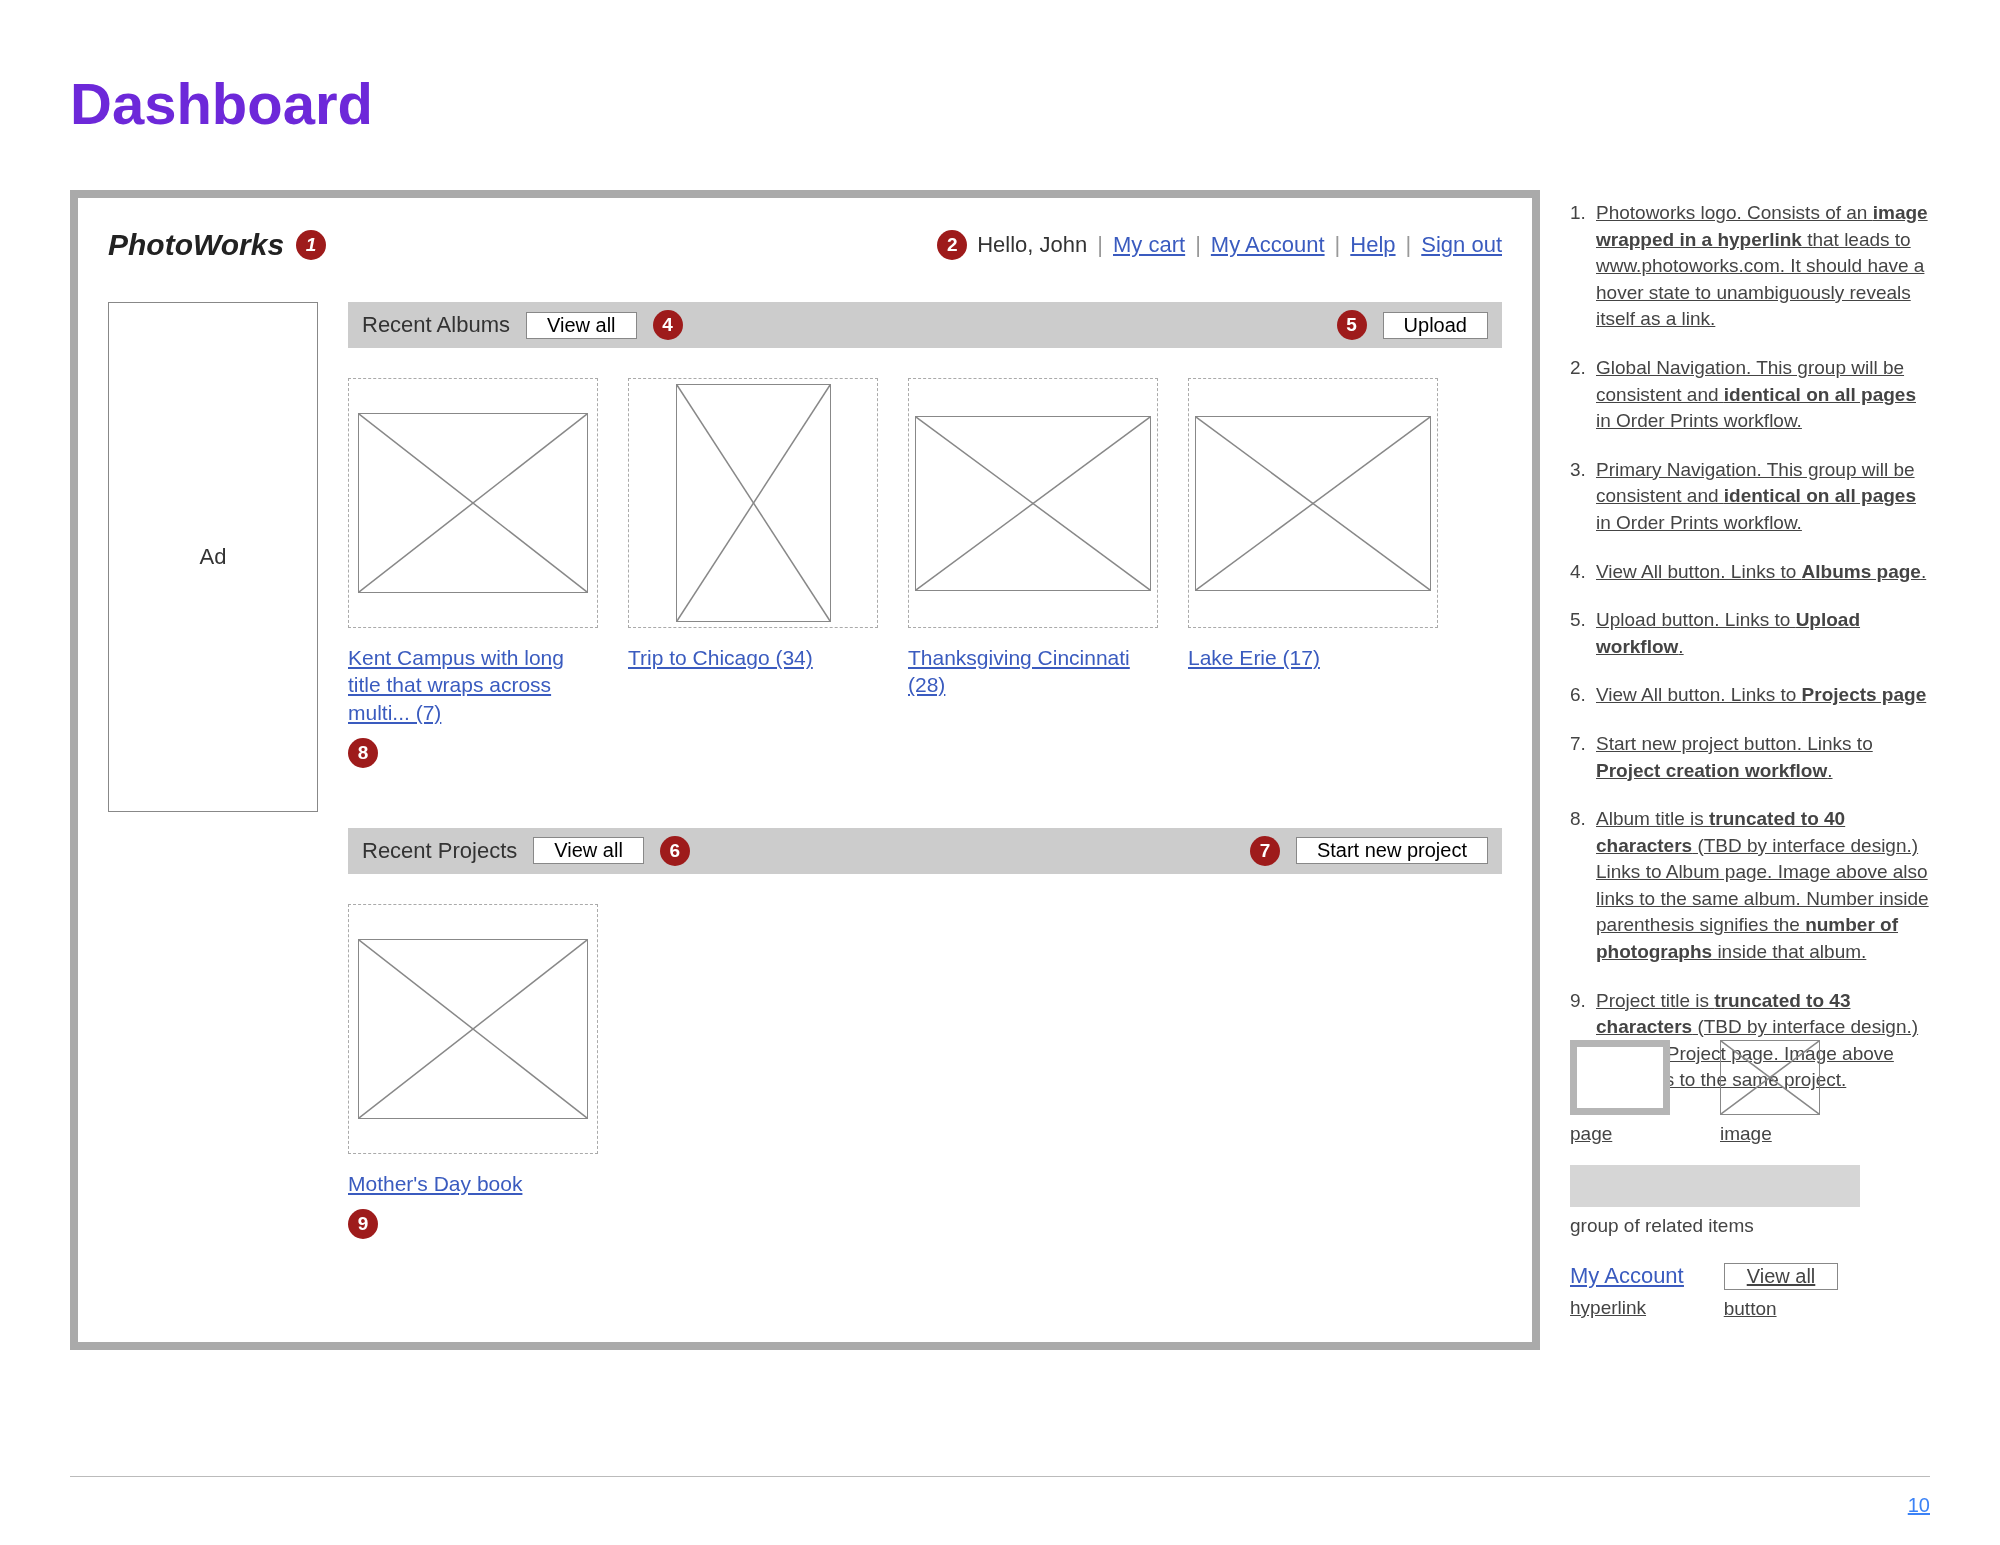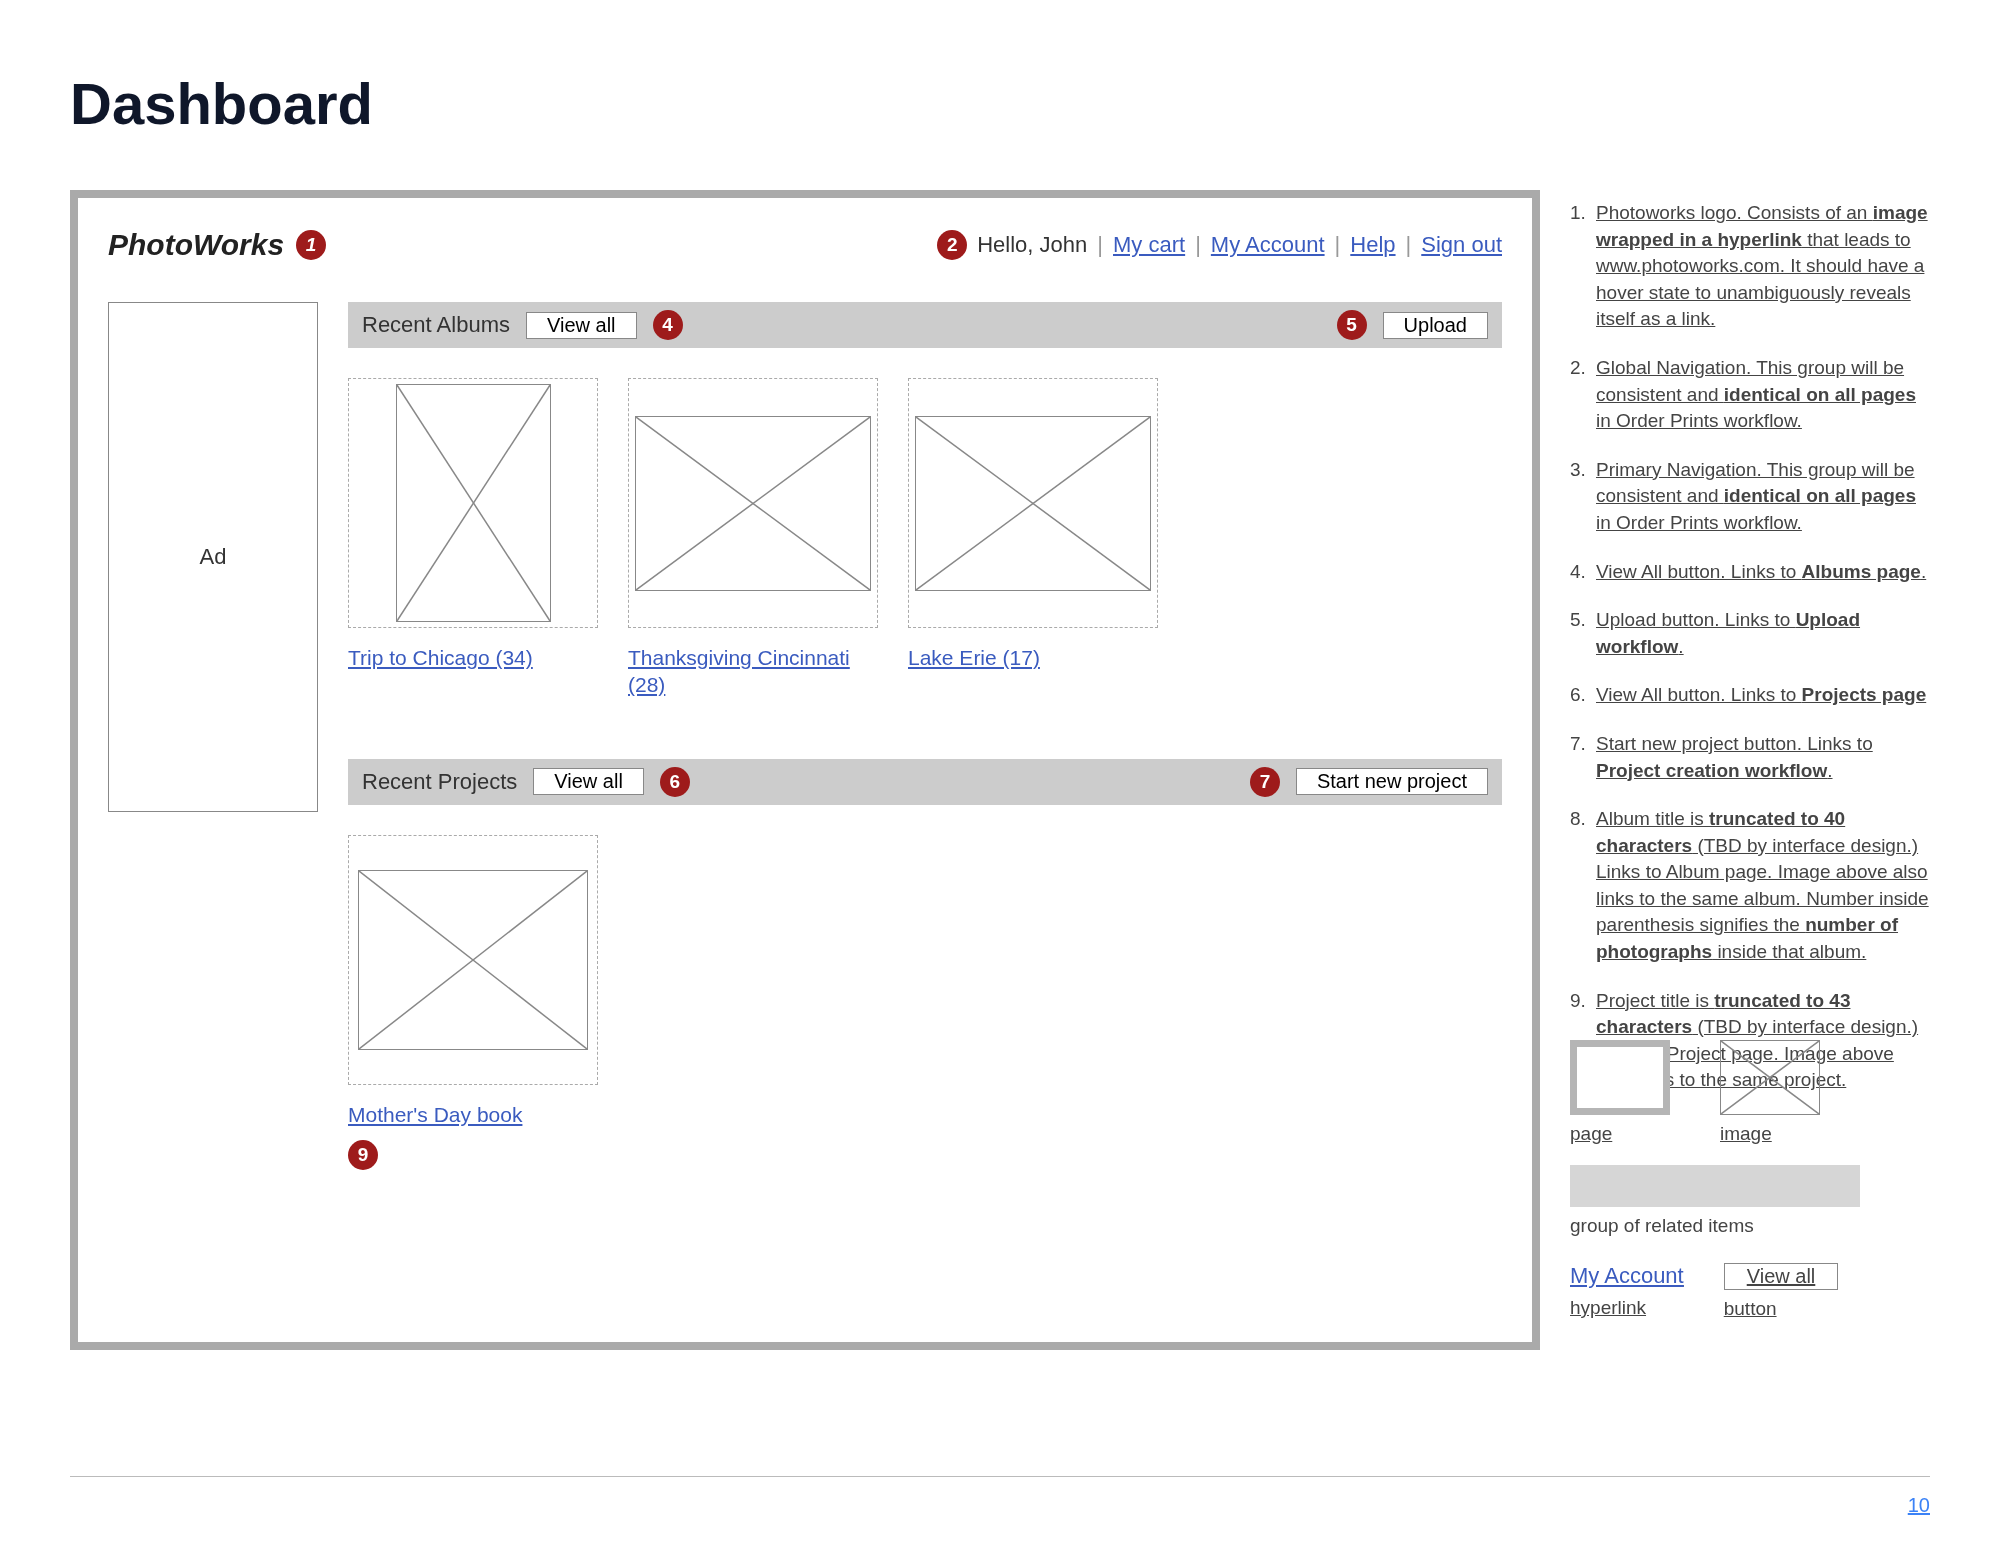--- a/index.html
+++ b/index.html
@@ -10,21 +10,21 @@
     width: 2000px;
     height: 1545px;
     position: relative;
   }
   .page-title {
     position: absolute;
     top: 70px;
     left: 70px;
     font-size: 58px;
     font-weight: 600;
-    color: #0f172a;
+    color: #6d28d9;
   }
   .page-number {
     position: absolute;
     bottom: 28px;
     right: 70px;
     font-size: 20px;
     color: #3b82f6;
     text-decoration: underline;
   }
   .page-rule {
@@ -253,20 +253,32 @@
 
       <div class="section-bar">
         <span class="sec-title">Recent Albums</span>
         <button class="wf-button">View all</button>
         <span class="callout">4</span>
         <span class="spacer"></span>
         <span class="callout">5</span>
         <button class="wf-button">Upload</button>
       </div>
       <div class="thumb-row">
+        <div class="thumb-item">
+          <div class="thumb-frame">
+            <div class="img-placeholder" style="width:230px;height:180px;">
+              <svg>
+                  <line x1="0" y1="0" x2="100%" y2="100%"></line>
+                  <line x1="100%" y1="0" x2="0" y2="100%"></line>
+                </svg>
+            </div>
+          </div>
+          <a class="thumb-link">Kent Campus with long title that wraps across multi... (7)</a>
+          <div style="margin-top:12px;"><span class="callout">8</span></div>
+        </div>
         <div class="thumb-item">
           <div class="thumb-frame">
             <div class="img-placeholder" style="width:155px;height:238px;">
               <svg>
                   <line x1="0" y1="0" x2="100%" y2="100%"></line>
                   <line x1="100%" y1="0" x2="0" y2="100%"></line>
                 </svg>
             </div>
           </div>
           <a class="thumb-link">Trip to Chicago (34)</a>

